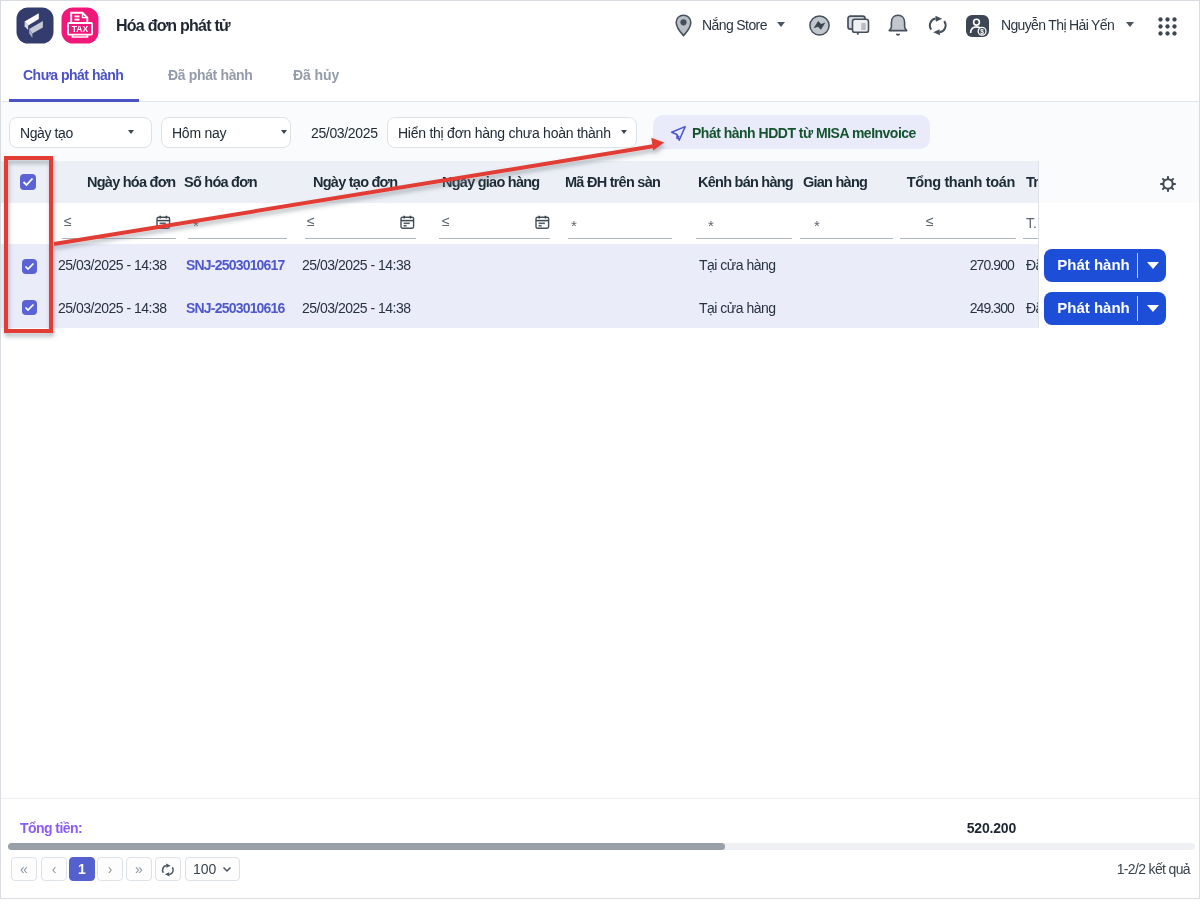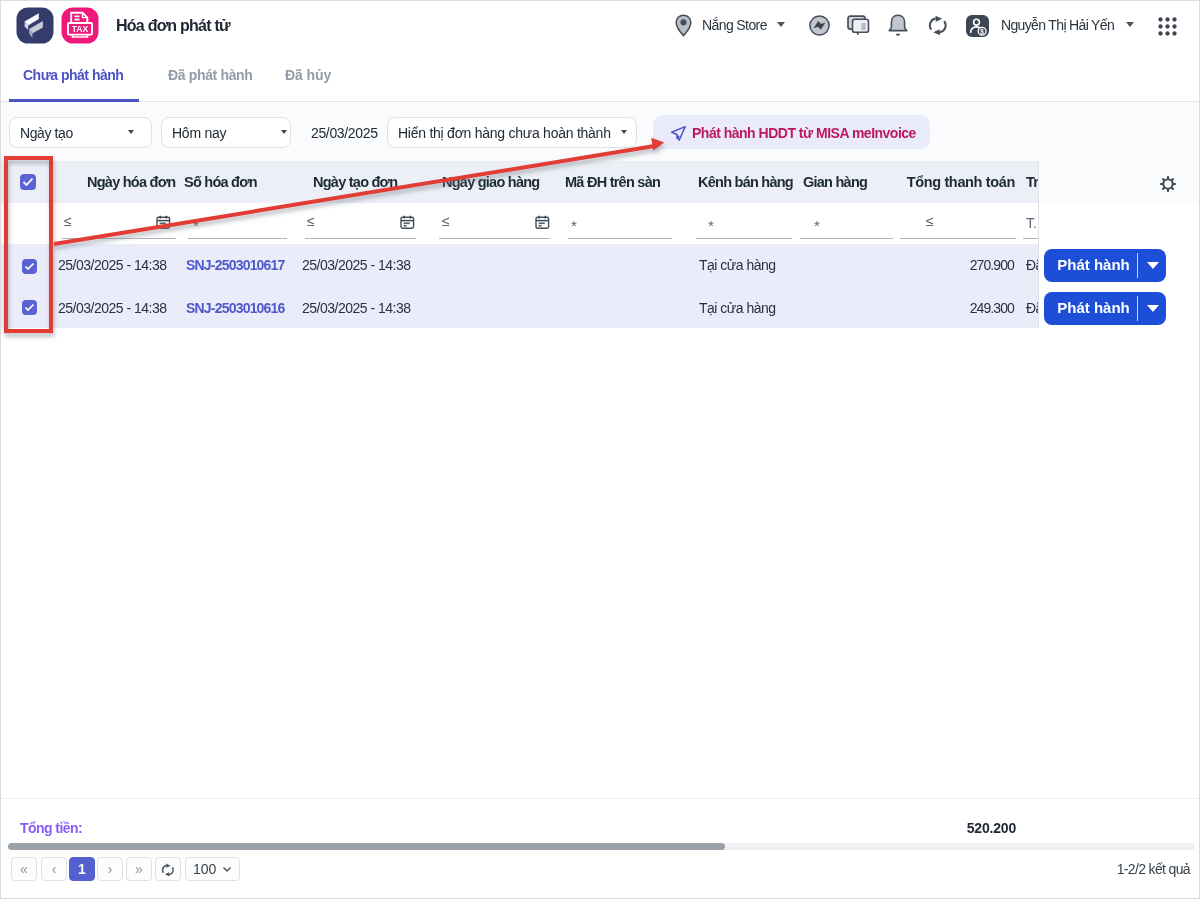--- a/index.html
+++ b/index.html
@@ -107,39 +107,39 @@
     <circle cx="2.5" cy="16.5" r="2.15"></circle>
         <circle cx="9.5" cy="16.5" r="2.15"></circle>
         <circle cx="16.5" cy="16.5" r="2.15"></circle>
   </g>
 </svg>
 
 <div class="abs" style="left:1px;top:54px;width:1198px;height:48px;background:#fff;border-bottom:1px solid #e2e6ea;"></div>
 <div class="abs b" style="left:23px;top:67px;font-size:14px;letter-spacing:-0.5px;color:#4b52c5;">Chưa phát hành</div>
 <div class="abs" style="left:9px;top:99px;width:130px;height:3px;background:#4b52c5;"></div>
 <div class="abs b" style="left:168px;top:67px;font-size:14px;letter-spacing:-0.35px;color:#939ca8;">Đã phát hành</div>
-<div class="abs b" style="left:285px;top:67px;font-size:14px;letter-spacing:-0.1px;color:#939ca8;">Đã hủy</div>
+<div class="abs b" style="left:293px;top:67px;font-size:14px;letter-spacing:-0.1px;color:#939ca8;">Đã hủy</div>
 
 <div class="abs" style="left:1px;top:102px;width:1198px;height:59px;background:#fafbfc;"></div>
 <div class="abs" style="left:9px;top:117px;width:143px;height:31px;background:#fff;border:1px solid #dde2e7;border-radius:8px;"></div>
 <div class="abs" style="left:20px;top:125px;font-size:14px;letter-spacing:-0.4px;color:#212b36;">Ngày tạo</div>
 <div class="caret sm" style="left:128px;top:130px;"></div>
 <div class="abs" style="left:161px;top:117px;width:130px;height:31px;background:#fff;border:1px solid #dde2e7;border-radius:8px;"></div>
 <div class="abs" style="left:172px;top:125px;font-size:14px;letter-spacing:-0.25px;color:#212b36;">Hôm nay</div>
 <div class="caret sm" style="left:281px;top:130px;"></div>
 <div class="abs" style="left:311px;top:125px;font-size:14px;letter-spacing:-0.35px;color:#212b36;">25/03/2025</div>
 <div class="abs" style="left:387px;top:117px;width:250px;height:31px;background:#fff;border:1px solid #dde2e7;border-radius:8px;"></div>
 <div class="abs" style="left:398px;top:125px;font-size:14px;letter-spacing:-0.25px;color:#212b36;">Hiển thị đơn hàng chưa hoàn thành</div>
 <div class="caret sm" style="left:621px;top:130px;"></div>
 
 <div class="abs" style="left:653px;top:115px;width:277px;height:34px;background:#e9ebfb;border-radius:10px;"></div>
 <svg class="abs" style="left:670px;top:125px;" width="17" height="17" viewBox="0 0 17 17">
   <path d="M15.2 1.6 L1.6 7.2 L7 9.5 L9.2 15.2 Z M7 9.5 L7 13.5 L9.2 11" fill="none" stroke="#4c55c8" stroke-width="1.5" stroke-linejoin="round"></path>
 </svg>
-<div class="abs b" style="left:692px;top:125px;font-size:14px;letter-spacing:-0.5px;color:#be185d;">Phát hành HDDT từ MISA meInvoice</div>
+<div class="abs b" style="left:692px;top:125px;font-size:14px;letter-spacing:-0.5px;color:#14532d;">Phát hành HDDT từ MISA meInvoice</div>
 
 <div class="abs" style="left:1px;top:161px;width:1198px;height:42px;background:#eceff5;"></div>
 <div class="abs" style="left:20px;top:174px;width:16px;height:16px;background:#5a62d4;border-radius:4px;"></div>
 <svg class="abs" style="left:22px;top:177px;" width="12" height="10" viewBox="0 0 12 10">
       <path d="M1.5 5 L4.5 8 L10.5 1.5" stroke="#fff" stroke-width="1.8" fill="none"></path>
     </svg>
 <div class="th" style="left:87px;">Ngày hóa đơn</div>
 <div class="th" style="left:184px;">Số hóa đơn</div>
 <div class="th" style="left:313px;">Ngày tạo đơn</div>
 <div class="th" style="left:442px;">Ngày giao hàng</div>

